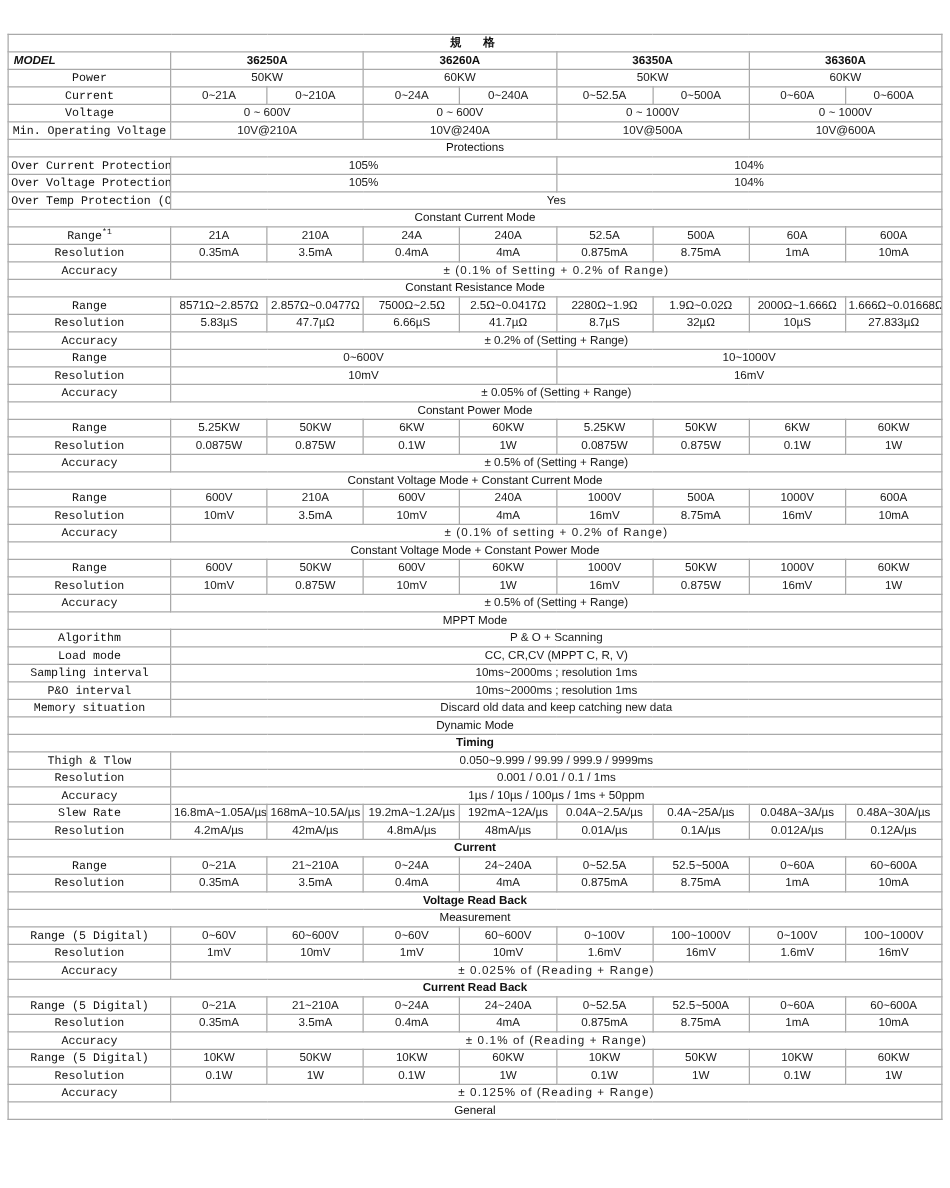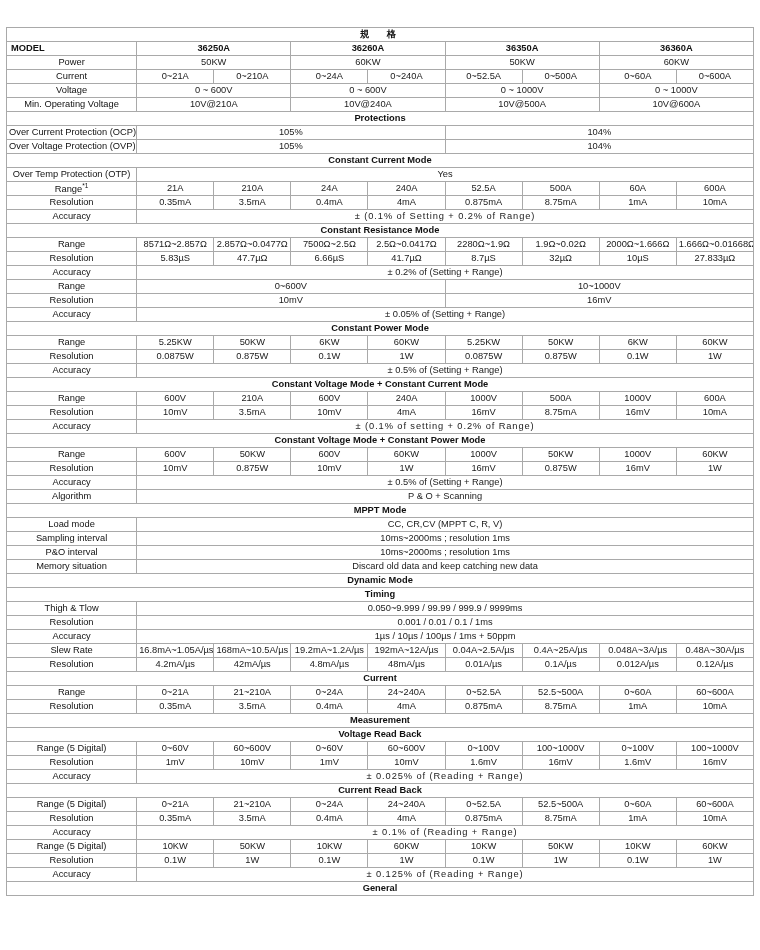--- a/index.html
+++ b/index.html
@@ -50,38 +50,40 @@
   td.modelhdr {
     background: #f8e6c0;
     font-size: 13.5px;
     font-weight: bold;
     height: 21px;
     color: #111;
   }
   td.modelhdr.left {
     text-align: left;
     padding-left: 4px;
+    font-style: italic;
   }
 
   
   td.lbl {
     background: #e3e3e3;
     text-align: left;
     padding-left: 4px;
     font-size: 9.3px;
     color: #111;
+    font-family: Liberation Mono, monospace;
   }
   td.lbl sup { font-size: 6.5px; vertical-align: super; }
 
   
   td.sec {
     background: #f8ddb0;
     text-align: left;
     padding-left: 4px;
-    font-weight: bold;
+    font-weight: normal;
     font-size: 9.5px;
     height: 14px;
     color: #111;
   }
   
   td.subsec {
     background: #fdf6e0;
     text-align: left;
     padding-left: 4px;
     font-weight: bold;
@@ -166,26 +168,26 @@
     <td class="lbl">Over Current Protection (OCP)</td>
     <td colspan="4">105%</td>
     <td colspan="4">104%</td>
   </tr>
   <tr>
     <td class="lbl">Over Voltage Protection (OVP)</td>
     <td colspan="4">105%</td>
     <td colspan="4">104%</td>
   </tr>
   <tr>
-    <td class="sec" colspan="9">Constant Current Mode</td>
-  </tr>
-
-  <tr>
     <td class="lbl">Over Temp Protection (OTP)</td>
     <td colspan="8">Yes</td>
+  </tr>
+
+  <tr>
+    <td class="sec" colspan="9">Constant Current Mode</td>
   </tr>
   <tr>
     <td class="lbl"><span>Range</span><sup>*1</sup></td>
     <td>21A</td>
     <td>210A</td>
     <td>24A</td>
     <td>240A</td>
     <td>52.5A</td>
     <td>500A</td>
     <td>60A</td>
@@ -336,25 +338,25 @@
     <td>0.875W</td>
     <td>16mV</td>
     <td>1W</td>
   </tr>
   <tr>
     <td class="lbl">Accuracy</td>
     <td colspan="8">± 0.5% of (Setting + Range)</td>
   </tr>
 
   <tr>
+    <td class="sec" colspan="9">MPPT Mode</td>
+  </tr>
+  <tr>
     <td class="lbl">Algorithm</td>
     <td colspan="8">P &amp; O + Scanning</td>
-  </tr>
-  <tr>
-    <td class="sec" colspan="9">MPPT Mode</td>
   </tr>
   <tr>
     <td class="lbl">Load mode</td>
     <td colspan="8">CC, CR,CV (MPPT C, R, V)</td>
   </tr>
   <tr>
     <td class="lbl">Sampling interval</td>
     <td colspan="8">10ms~2000ms ; resolution 1ms</td>
   </tr>
   <tr>
@@ -426,24 +428,24 @@
     <td>3.5mA</td>
     <td>0.4mA</td>
     <td>4mA</td>
     <td>0.875mA</td>
     <td>8.75mA</td>
     <td>1mA</td>
     <td>10mA</td>
   </tr>
 
   <tr>
+    <td class="subsec" colspan="9">Voltage Read Back</td>
+  </tr>
+  <tr>
     <td class="sec" colspan="9">Measurement</td>
-  </tr>
-  <tr>
-    <td class="subsec" colspan="9">Voltage Read Back</td>
   </tr>
   <tr>
     <td class="lbl">Range (5 Digital)</td>
     <td>0~60V</td>
     <td>60~600V</td>
     <td>0~60V</td>
     <td>60~600V</td>
     <td>0~100V</td>
     <td>100~1000V</td>
     <td>0~100V</td>

